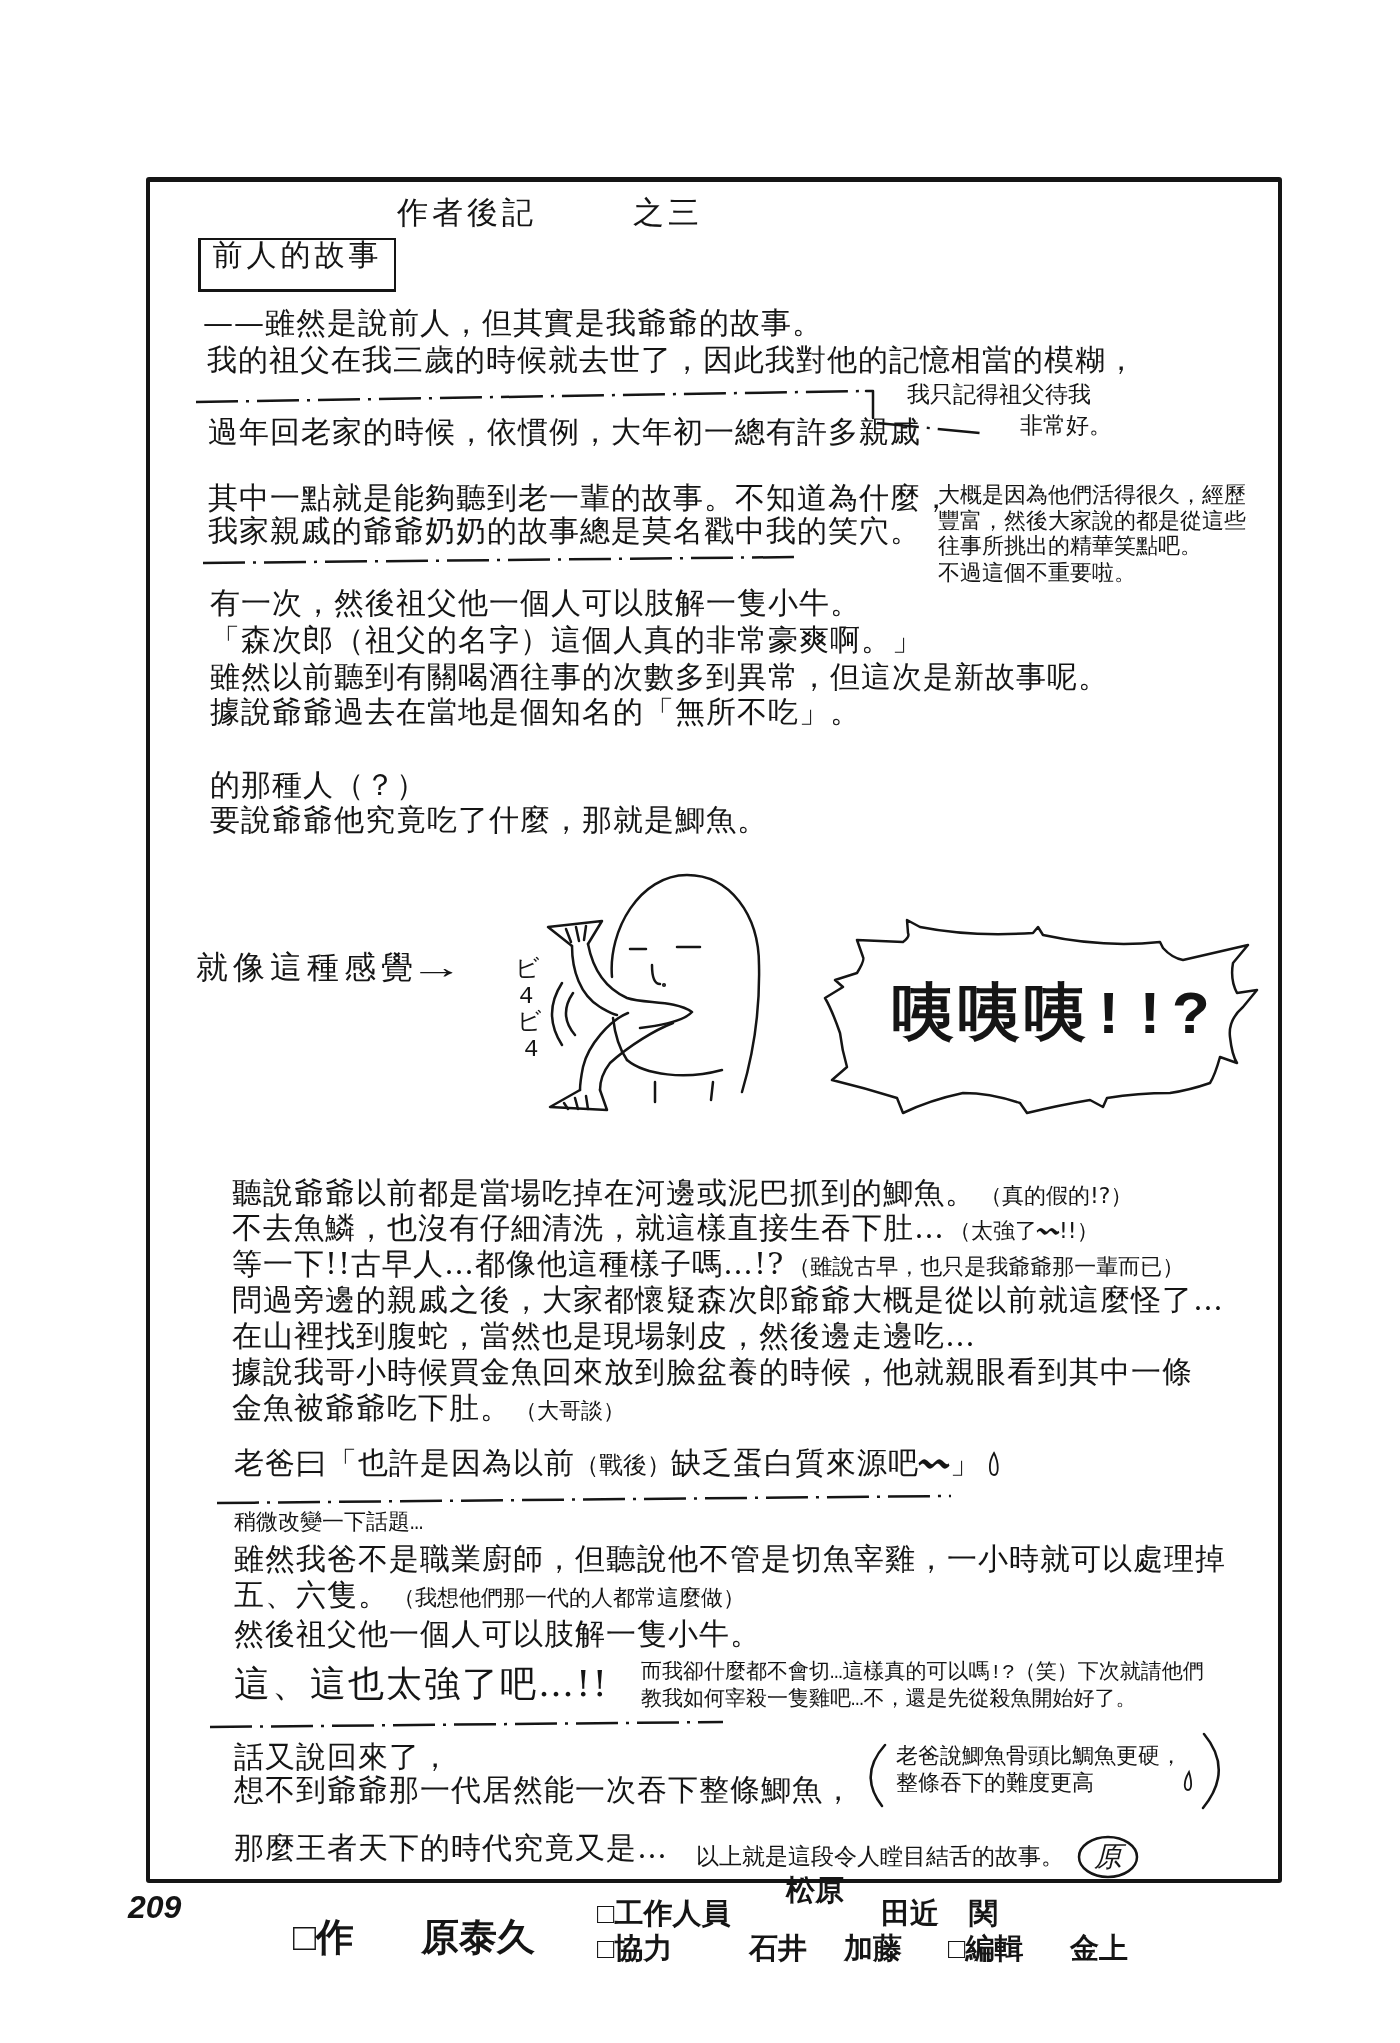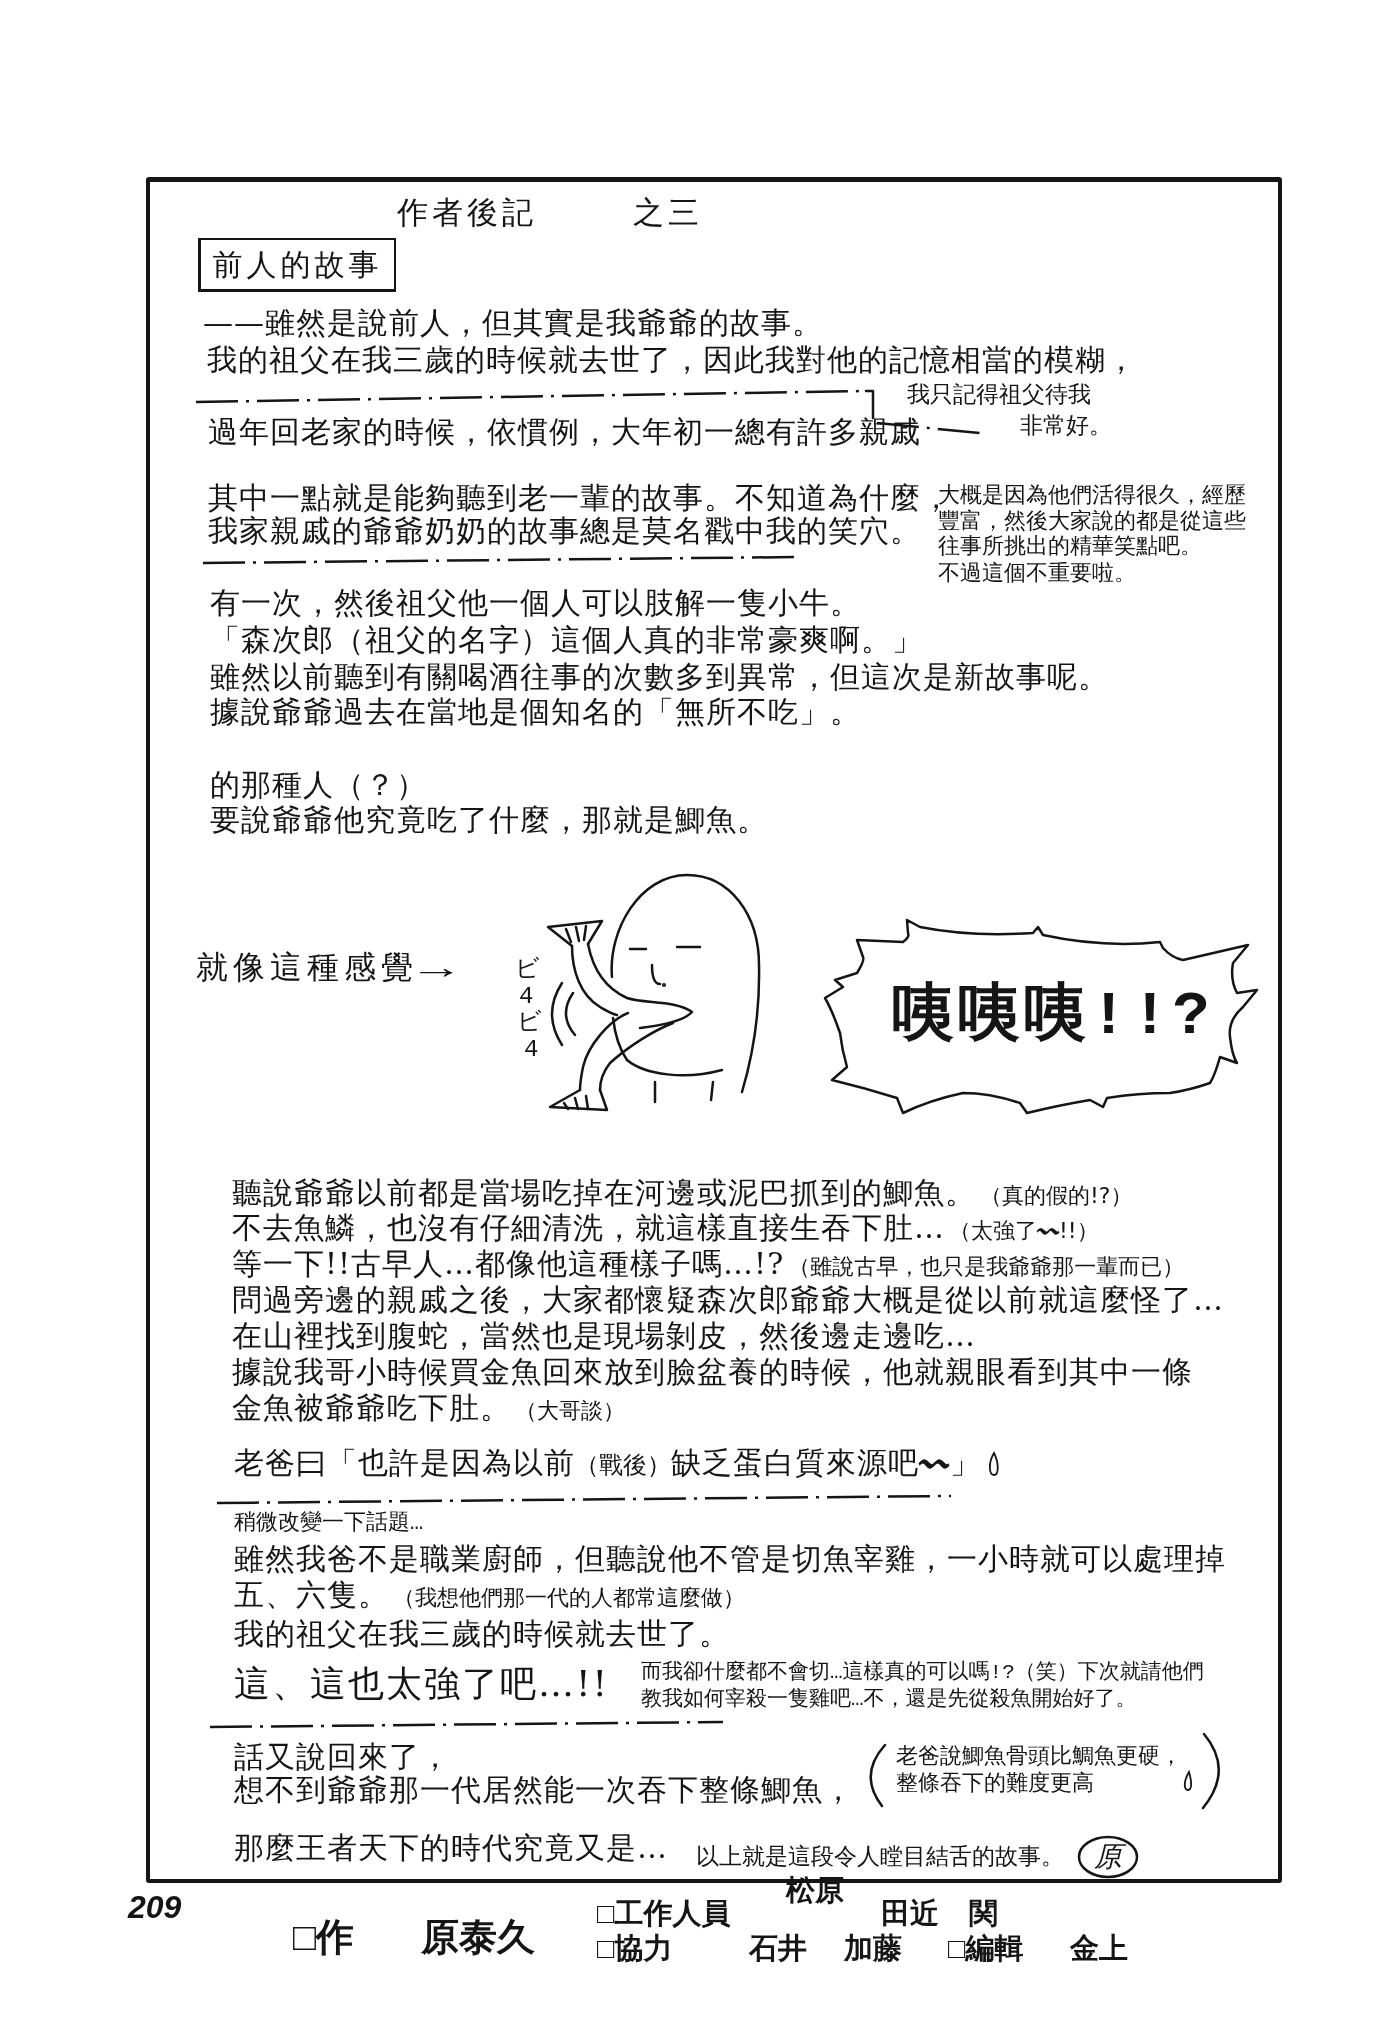--- a/index.html
+++ b/index.html
@@ -2,21 +2,21 @@
 <html><head>
 <meta charset="utf-8">
 <style>
   html, body { margin:0; padding:0; background:#ffffff; }
   #page { position:relative; width:1400px; height:2043px; background:#ffffff; overflow:hidden; color:#151515; }
   .abs { position:absolute; white-space:nowrap; }
   .serif { font-family:"DejaVu Serif","Liberation Serif",serif; font-size:30px; line-height:30px; letter-spacing:1px; }
   .sans { font-family:Liberation Mono, monospace; }
   .title { font-size:31px; line-height:31px; letter-spacing:4px; }
   .section-box { box-sizing:border-box; border-style:solid; border-color:#151515; border-width:2px 2px 3px 3px;
-                 display:flex; align-items:center; justify-content:center; font-size:30px; line-height:30px; letter-spacing:4px; }
+                 display:flex; justify-content:center; font-size:30px; line-height:30px; letter-spacing:4px; }
   .note23 { font-size:23px; line-height:23px; }
   .note22 { font-size:22px; line-height:22px; }
   .note21 { font-size:21px; line-height:21px; }
   .aside { font-family:"DejaVu Sans","Liberation Sans",sans-serif; font-size:22px; letter-spacing:0; margin-left:4px; }
   .inline-note { font-size:24px; letter-spacing:0; }
   .caption { font-size:32px; line-height:32px; letter-spacing:5px; }
   .caption-arrow { display:inline-block; transform:scaleX(1.7); transform-origin:left center; margin-left:2px; letter-spacing:0; }
   .sfx { font-size:24px; line-height:24px; }
   .bubble-text { font-size:62px; line-height:62px; font-weight:bold; letter-spacing:4px; }
   .exclaim { font-size:36px; line-height:36px; letter-spacing:2px; }
@@ -125,21 +125,21 @@
   <div class="abs serif" style="left:232px;top:1393px"><span>金魚被爺爺吃下肚。</span><span class="aside">（大哥談）</span></div>
 
   <div class="abs serif" style="left:234px;top:1448px"><span>老爸曰「也許是因為以前</span><span class="inline-note">（戰後）</span><span>缺乏蛋白質來源吧〰」</span><svg class="drop-inline" width="14" height="28" viewBox="0 0 14 28">
         <path d="M 7 2 C 1 12, 2 24, 7 24 C 12 24, 12 12, 7 2 Z" fill="none" stroke="#151515" stroke-width="1.8"></path>
       </svg></div>
 
   <div class="abs sans note22" style="left:234px;top:1513px">稍微改變一下話題…</div>
 
   <div class="abs serif" style="left:234px;top:1544px"><span>雖然我爸不是職業廚師，但聽說他不管是切魚宰雞，一小時就可以處理掉</span><span class="aside"></span></div>
   <div class="abs serif" style="left:234px;top:1580px"><span>五、六隻。</span><span class="aside">（我想他們那一代的人都常這麼做）</span></div>
-  <div class="abs serif" style="left:234px;top:1619px"><span>我的祖父在我三歲的時候就去世了。</span><span class="aside"></span></div>
+  <div class="abs serif" style="left:234px;top:1619px"><span>然後祖父他一個人可以肢解一隻小牛。</span><span class="aside"></span></div>
 
   <div class="abs serif exclaim" style="left:234px;top:1666px">這、這也太強了吧…!!</div>
   <div class="abs sans note21" style="left:641px;top:1662px">而我卻什麼都不會切…這樣真的可以嗎!?（笑）下次就請他們</div>
   <div class="abs sans note21" style="left:641px;top:1689px">教我如何宰殺一隻雞吧…不，還是先從殺魚開始好了。</div>
 
   <div class="abs serif" style="left:234px;top:1742px">話又說回來了，</div>
   <div class="abs serif" style="left:234px;top:1775px">想不到爺爺那一代居然能一次吞下整條鯽魚，</div>
   <div class="abs serif" style="left:234px;top:1833px">那麼王者天下的時代究竟又是…</div>
 
   <div class="abs sans note22" style="left:896px;top:1747px">老爸說鯽魚骨頭比鯛魚更硬，</div>

